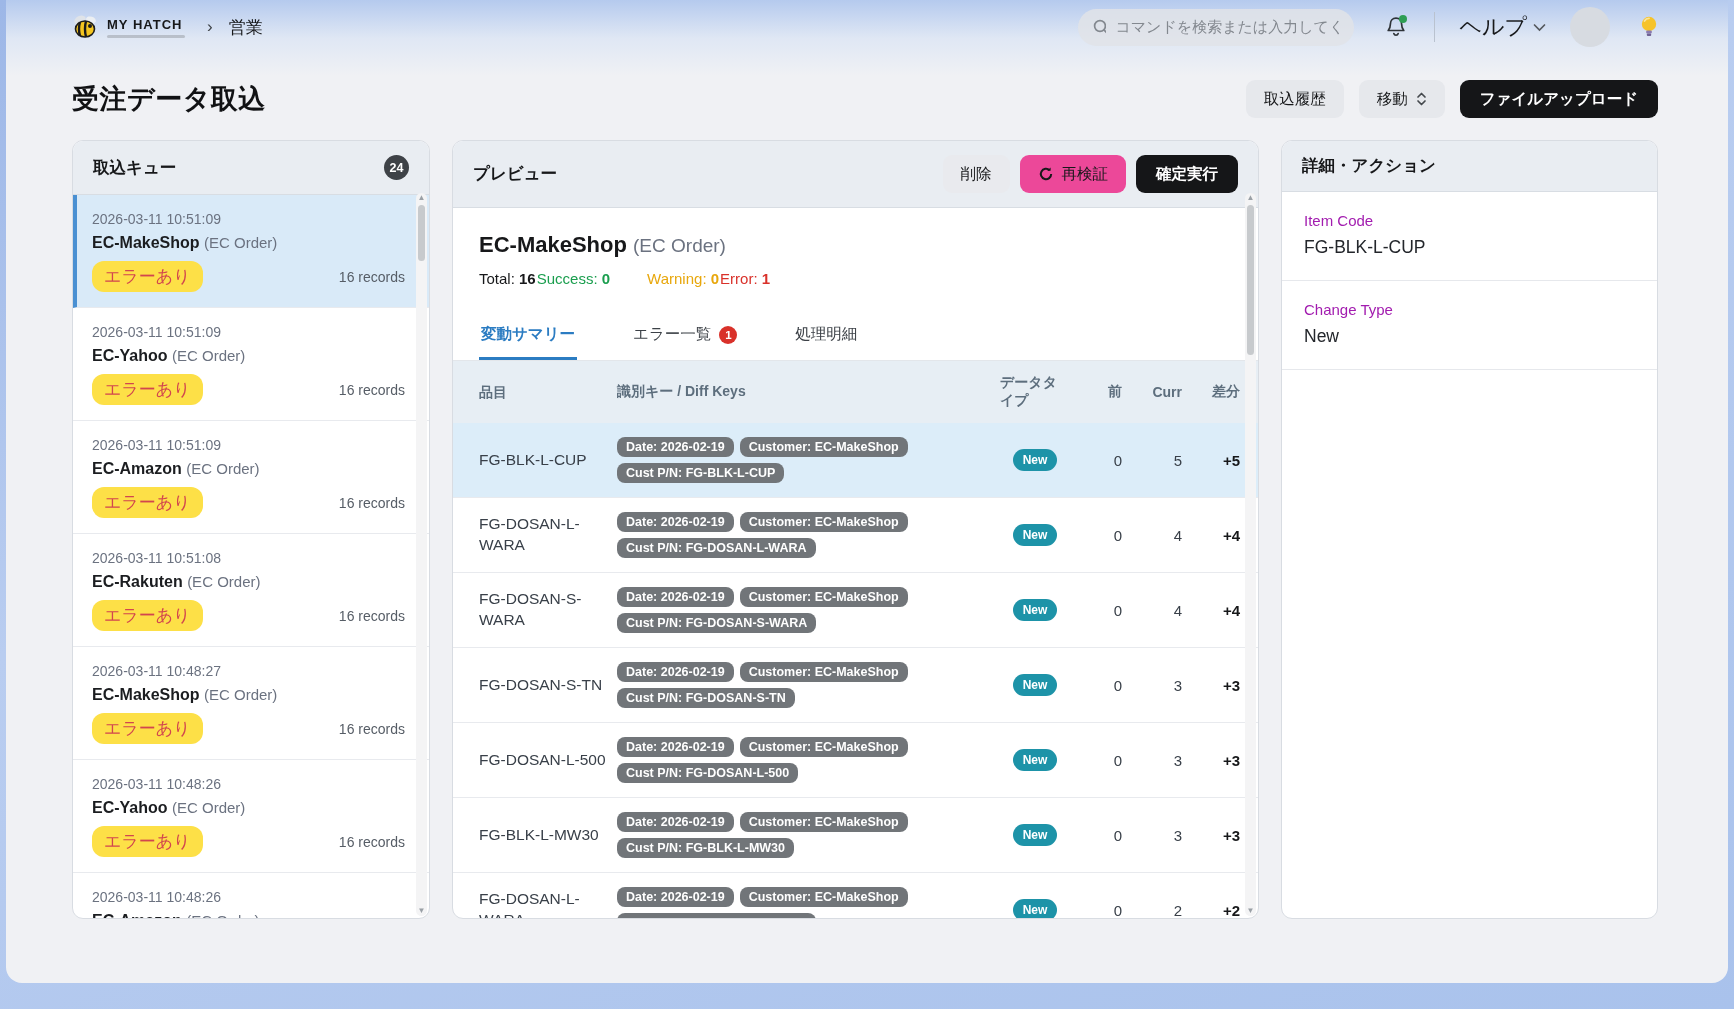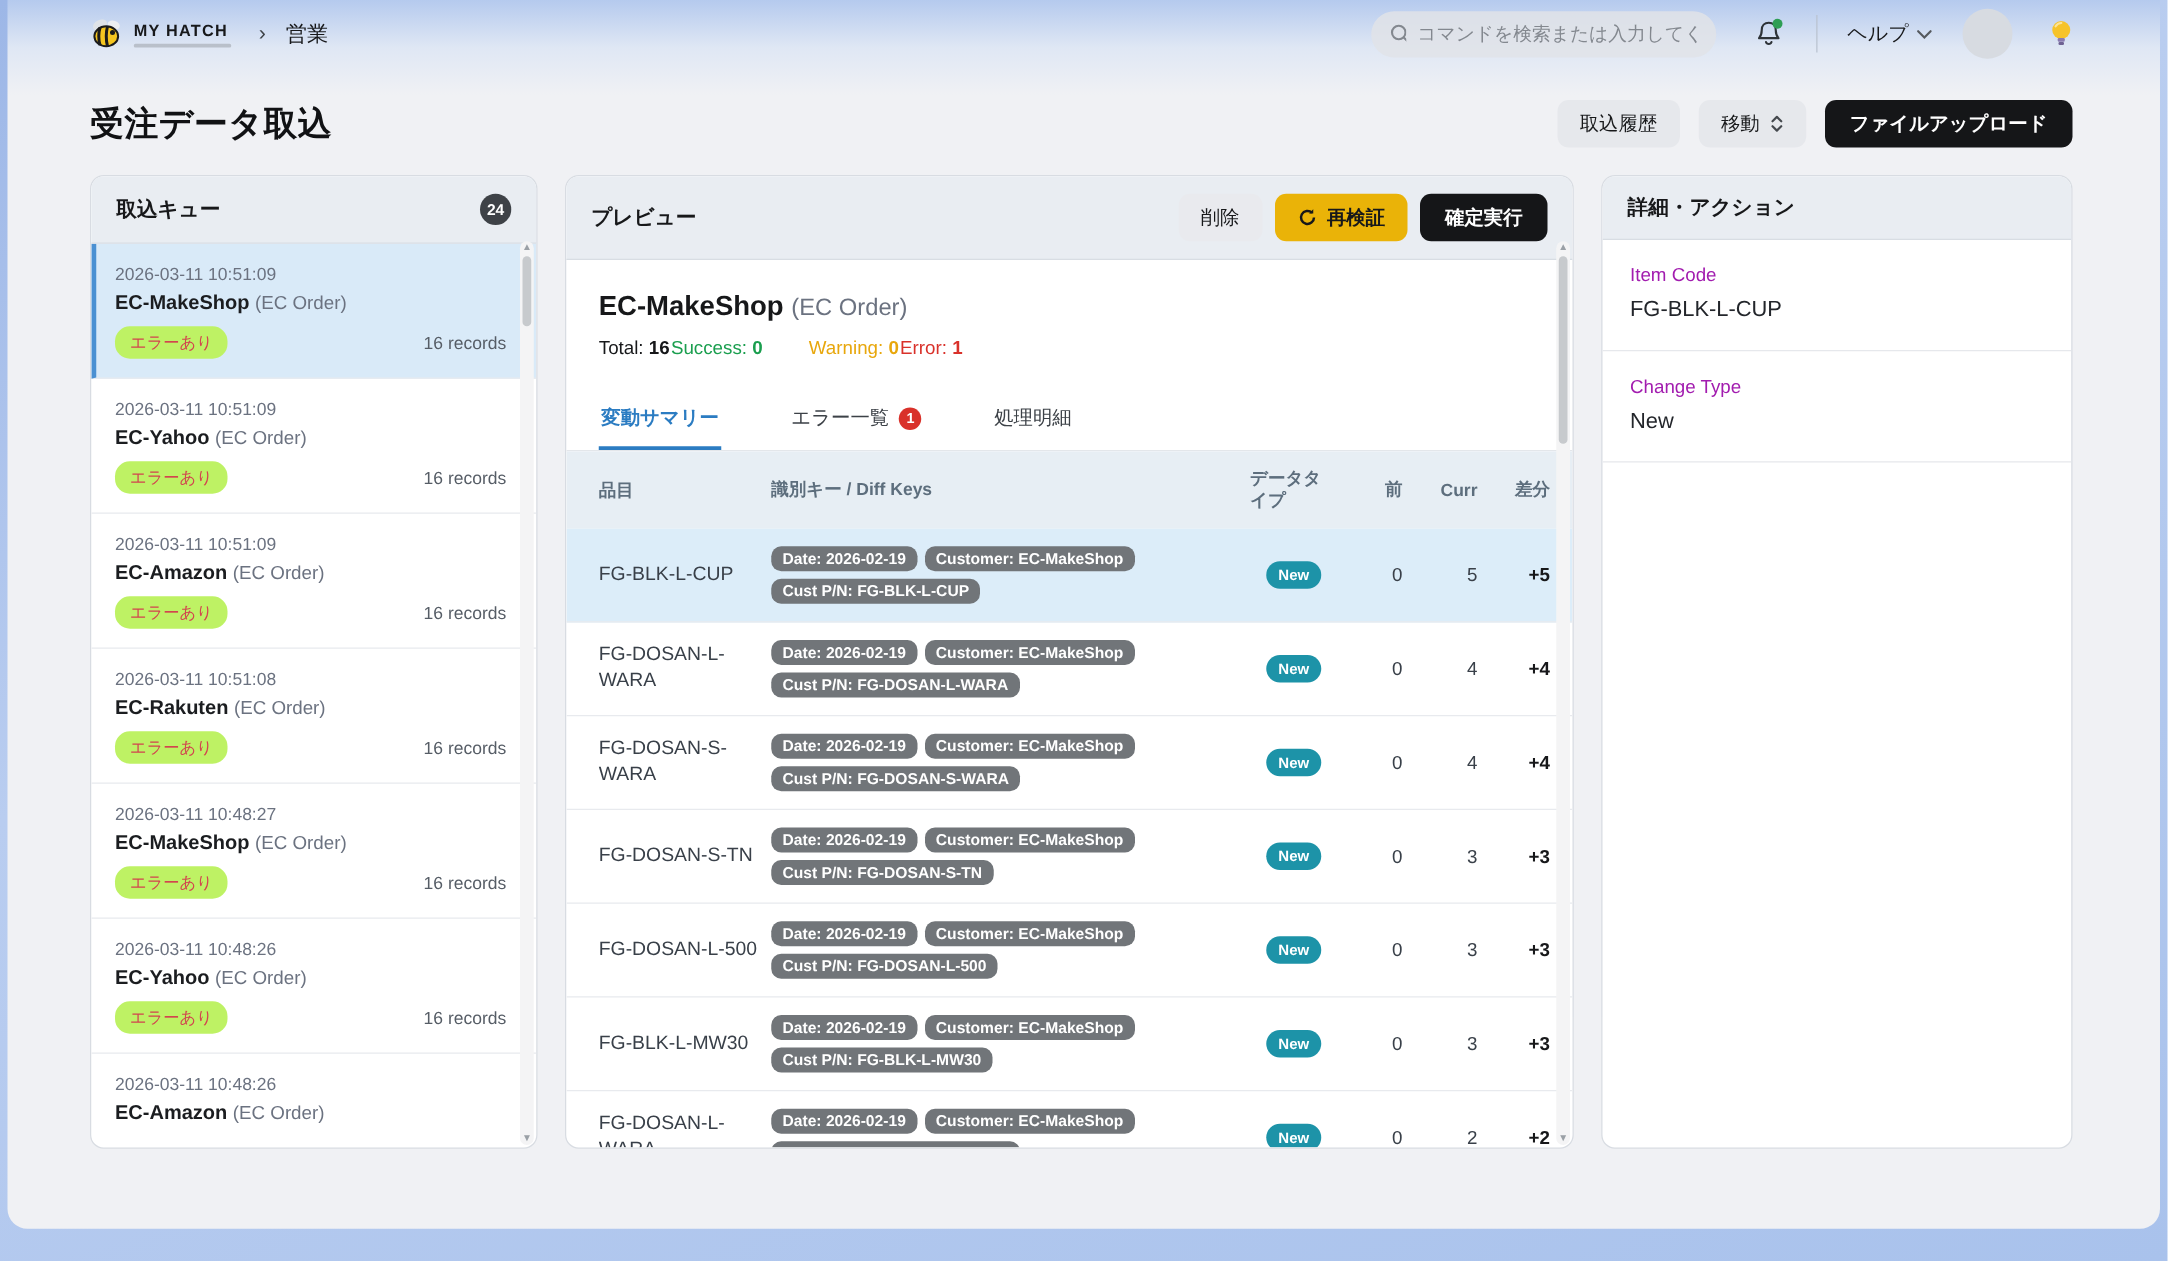--- a/index.html
+++ b/index.html
@@ -25,34 +25,34 @@
   .search {
     display:flex; align-items:center; gap:9px;
     width:276px; height:37px; padding:0 15px;
     background:rgba(224,227,232,.85); border-radius:19px;
     color:#83888f; font-size:15px; white-space:nowrap; overflow:hidden;
   }
   .search span { overflow:hidden; }
   .bell { position:relative; margin:0 26px 0 30px; width:24px; height:24px; }
   .bell-dot { position:absolute; top:0; right:1px; width:8px; height:8px; border-radius:50%; background:#2e9e54; }
   .vdiv { width:1px; height:30px; background:#b9c2cf; }
-  .help { display:flex; align-items:center; gap:6px; margin:0 24px 0 24px; font-size:16px; color:#17181a; }
+  .help { display:flex; align-items:center; gap:6px; margin:0 24px 0 24px; font-size:22px; color:#17181a; }
   .avatar { width:40px; height:40px; border-radius:50%; background:#d7dbe1; margin-right:26px; }
   .bulb { width:26px; height:26px; }
   
   .pagehead { display:flex; align-items:center; padding:26px 70px 0 66px; }
   .pagehead h1 { font-size:27px; font-weight:800; color:#111214; letter-spacing:.5px; }
   .ph-actions { margin-left:auto; display:flex; gap:15px; align-items:center; }
   .btn {
     height:38px; border:none; border-radius:9px; padding:0 18px;
     font-family:inherit; font-size:15.5px; color:#17181a; background:#e6e8ec;
     display:inline-flex; align-items:center; gap:8px; cursor:pointer; white-space:nowrap;
   }
   .btn.dark { background:#151618; color:#fff; font-weight:600; padding:0 20px; }
-  .btn.amber { background:#eab308; font-weight:700; }
+  .btn.amber { background:#ec4899; font-weight:400; }
   
   .content { display:flex; gap:22px; padding:22px 70px 0 66px; height:801px; }
   .card {
     background:#fff; border:1px solid #d8dce2; border-radius:11px;
     overflow:hidden; position:relative; display:flex; flex-direction:column; height:100%;
   }
   .card-head {
     flex:0 0 auto; background:#e9edf2; border-bottom:1px solid #d8dde3;
     padding:14px 20px; font-size:16.5px; font-weight:700; color:#17181a;
     display:flex; align-items:center;
@@ -64,21 +64,21 @@
     min-width:25px; height:25px; border-radius:50%; display:flex; align-items:center; justify-content:center;
   }
   .queue-list { overflow:hidden; flex:1; }
   .qitem { padding:16px 24px 15px 19px; border-bottom:1px solid #e8eaee; cursor:pointer; }
   .qitem.selected { background:#d9eaf8; border-left:4px solid #4a90d2; padding-left:15px; }
   .qdate { font-size:14px; color:#6b7280; }
   .qname { font-size:16px; font-weight:700; color:#1b1d20; margin:7px 0 9px; }
   .qname .suffix { font-weight:400; color:#6b7280; font-size:15px; }
   .qfoot { display:flex; align-items:center; justify-content:space-between; }
   .err-badge {
-    background:#bef264; color:#d2464e; font-size:13px; padding:4px 12px; border-radius:12px;
+    background:#fde047; color:#d2464e; font-size:17px; padding:4px 12px; border-radius:12px;
   }
   .qrecords { font-size:14px; color:#565d66; }
   
   .preview { flex:1; }
   .preview-head { gap:10px; }
   .preview-head .head-btns { margin-left:auto; display:flex; gap:10px; }
   .preview-body { flex:1; overflow:hidden; display:flex; flex-direction:column; }
   .dataset { padding:24px 26px 6px; }
   .dataset h2 { font-size:22px; font-weight:700; color:#17181a; }
   .dataset h2 .suffix { font-weight:400; color:#6b7280; font-size:19px; }

